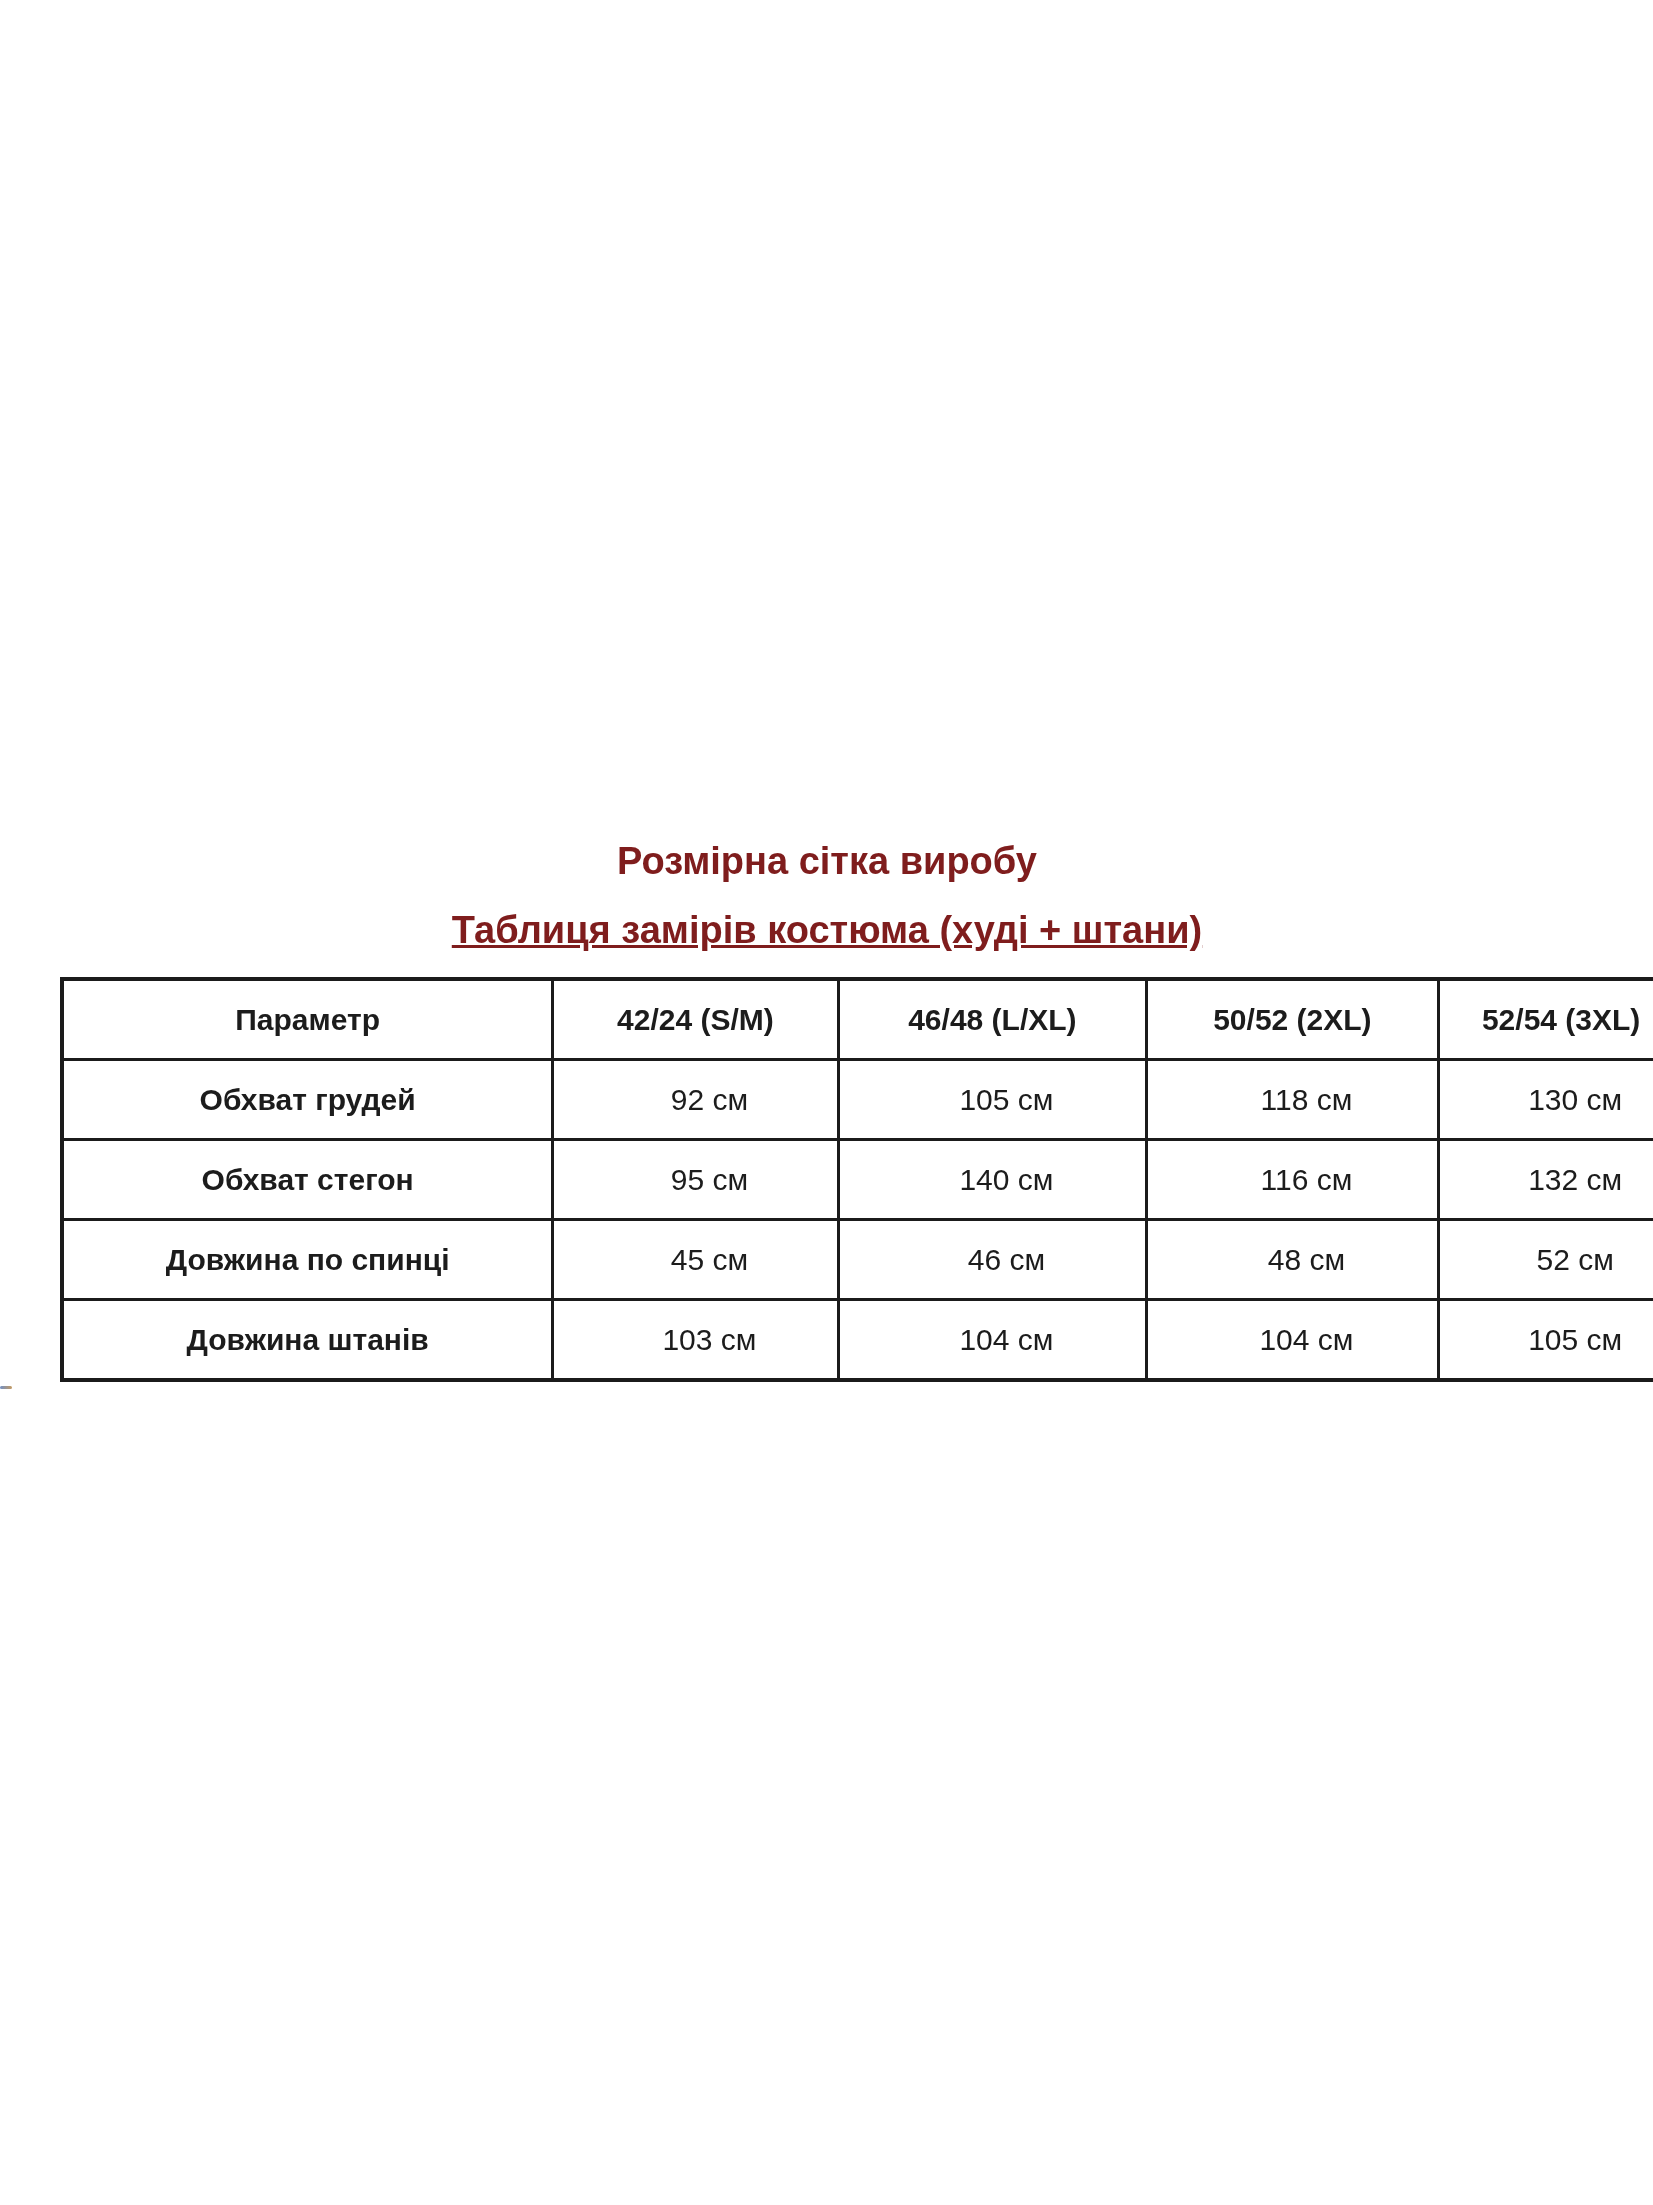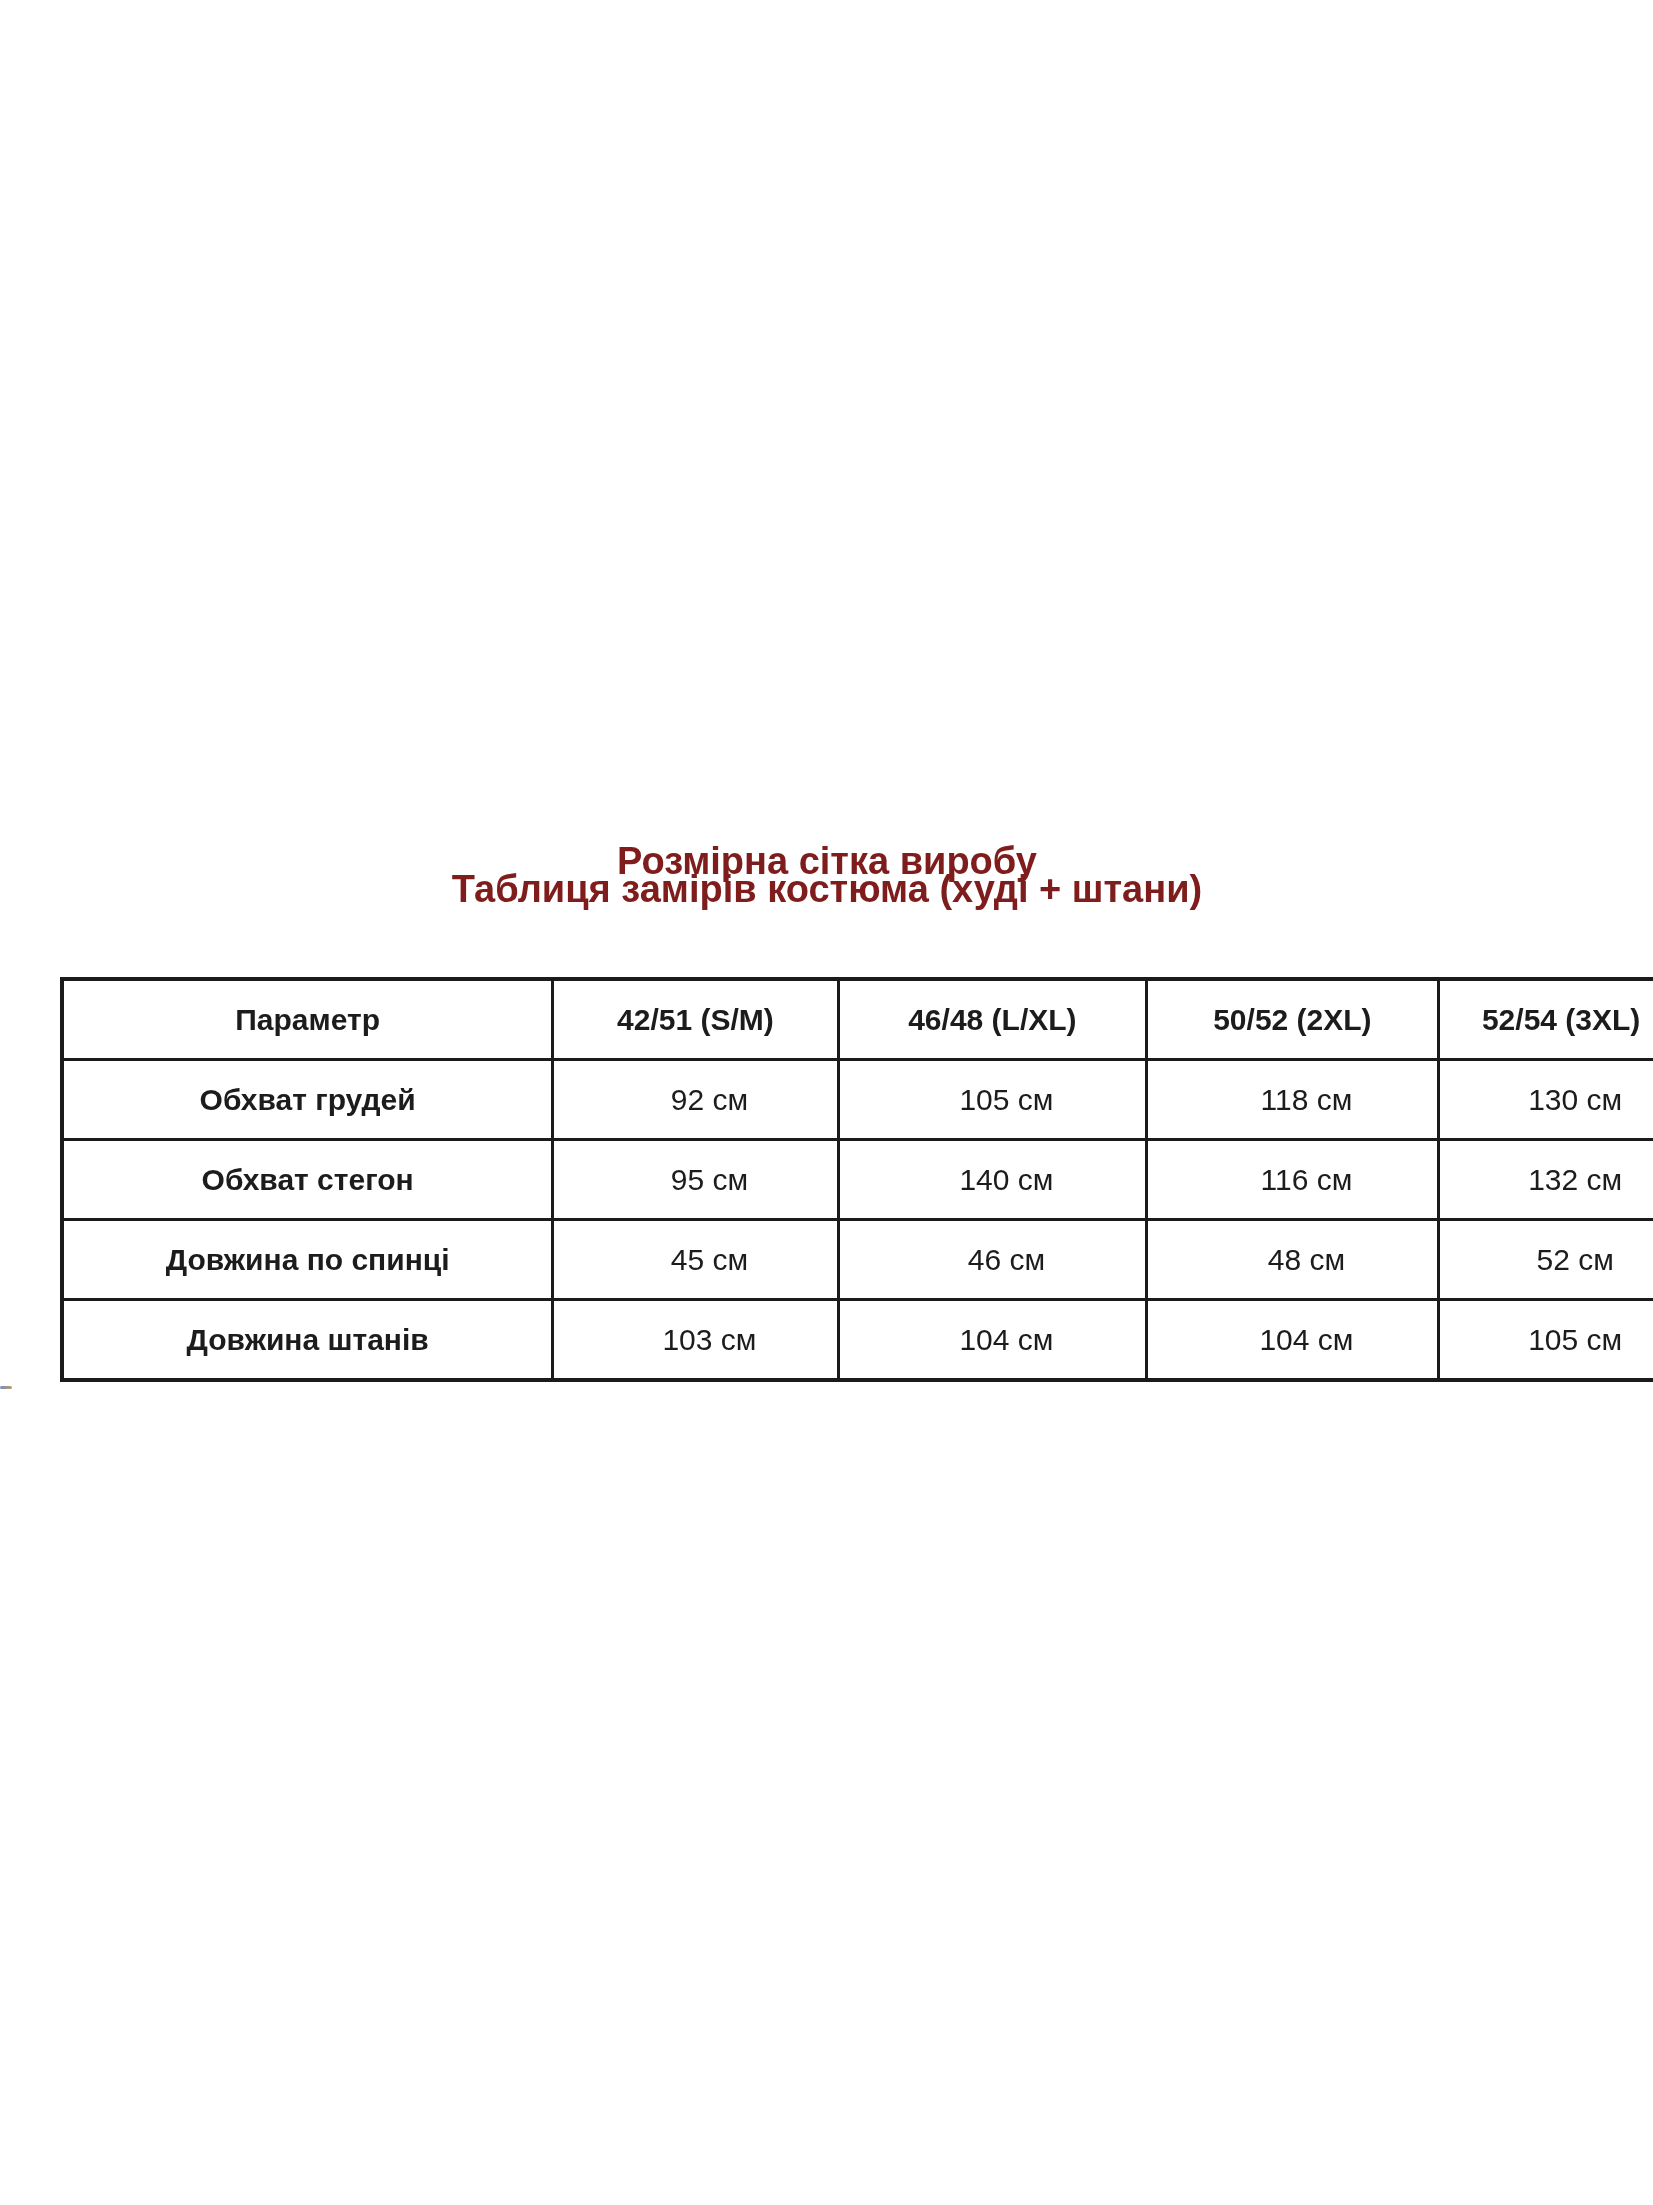--- a/index.html
+++ b/index.html
@@ -20,21 +20,21 @@
     left: 0;
     width: 1654px;
     text-align: center;
     font-weight: bold;
     font-size: 38px;
     line-height: 38px;
     color: #7f1d1d;
     white-space: nowrap;
   }
   .doc-title.main { top: 842px; }
-  .doc-title.sub  { top: 870px; }
+  .doc-title.sub  { top: 911px; text-decoration: underline; }
 
   table.size-table {
     position: absolute;
     left: 20.4px;
     top: 977px;
     width: 1621px;
     border-collapse: collapse;
     table-layout: fixed;
     border: 4.9px solid #1b1b1b;
     margin-left: 40px;
@@ -78,21 +78,21 @@
   <colgroup>
     <col style="width:490px">
     <col style="width:286px">
     <col style="width:308px">
     <col style="width:292px">
     <col style="width:246px">
   </colgroup>
   <thead>
     <tr>
       <th>Параметр</th>
-      <th>42/51 (S/M)</th>
+      <th>42/24 (S/M)</th>
       <th>46/48 (L/XL)</th>
       <th>50/52 (2XL)</th>
       <th>52/54 (3XL)</th>
     </tr>
   </thead>
   <tbody>
     <tr>
       <td class="row-label">Обхват грудей</td>
       <td class="value">92 см</td>
       <td class="value">105 см</td>

